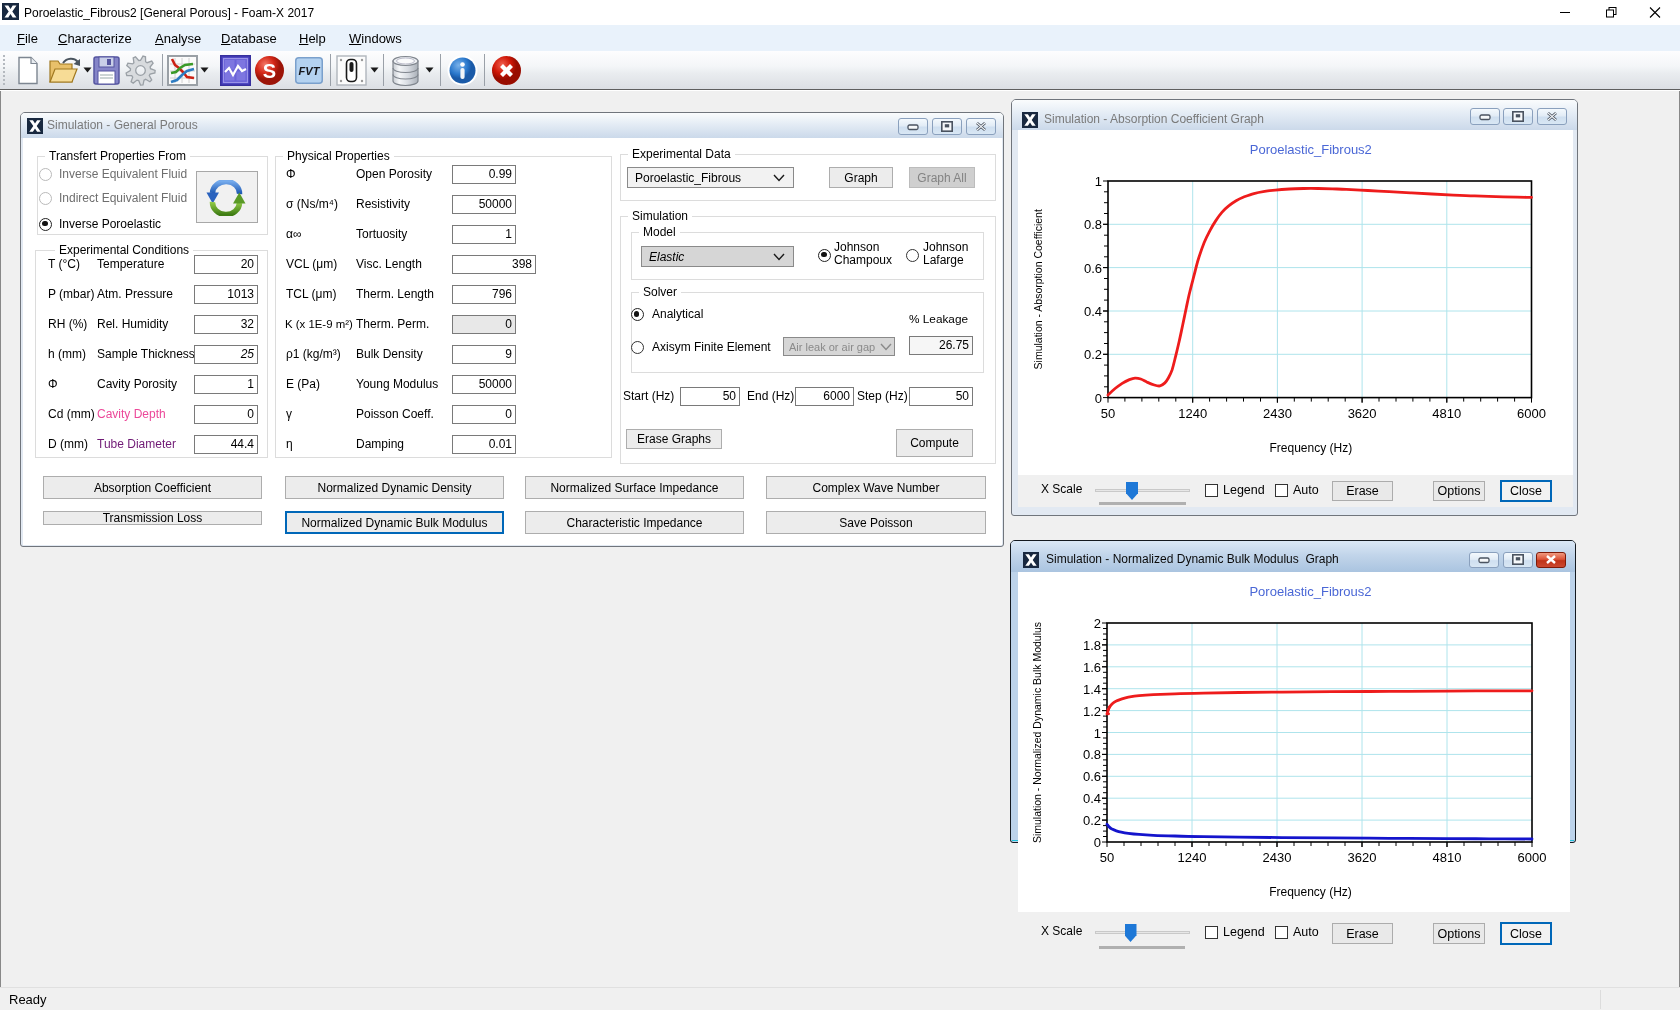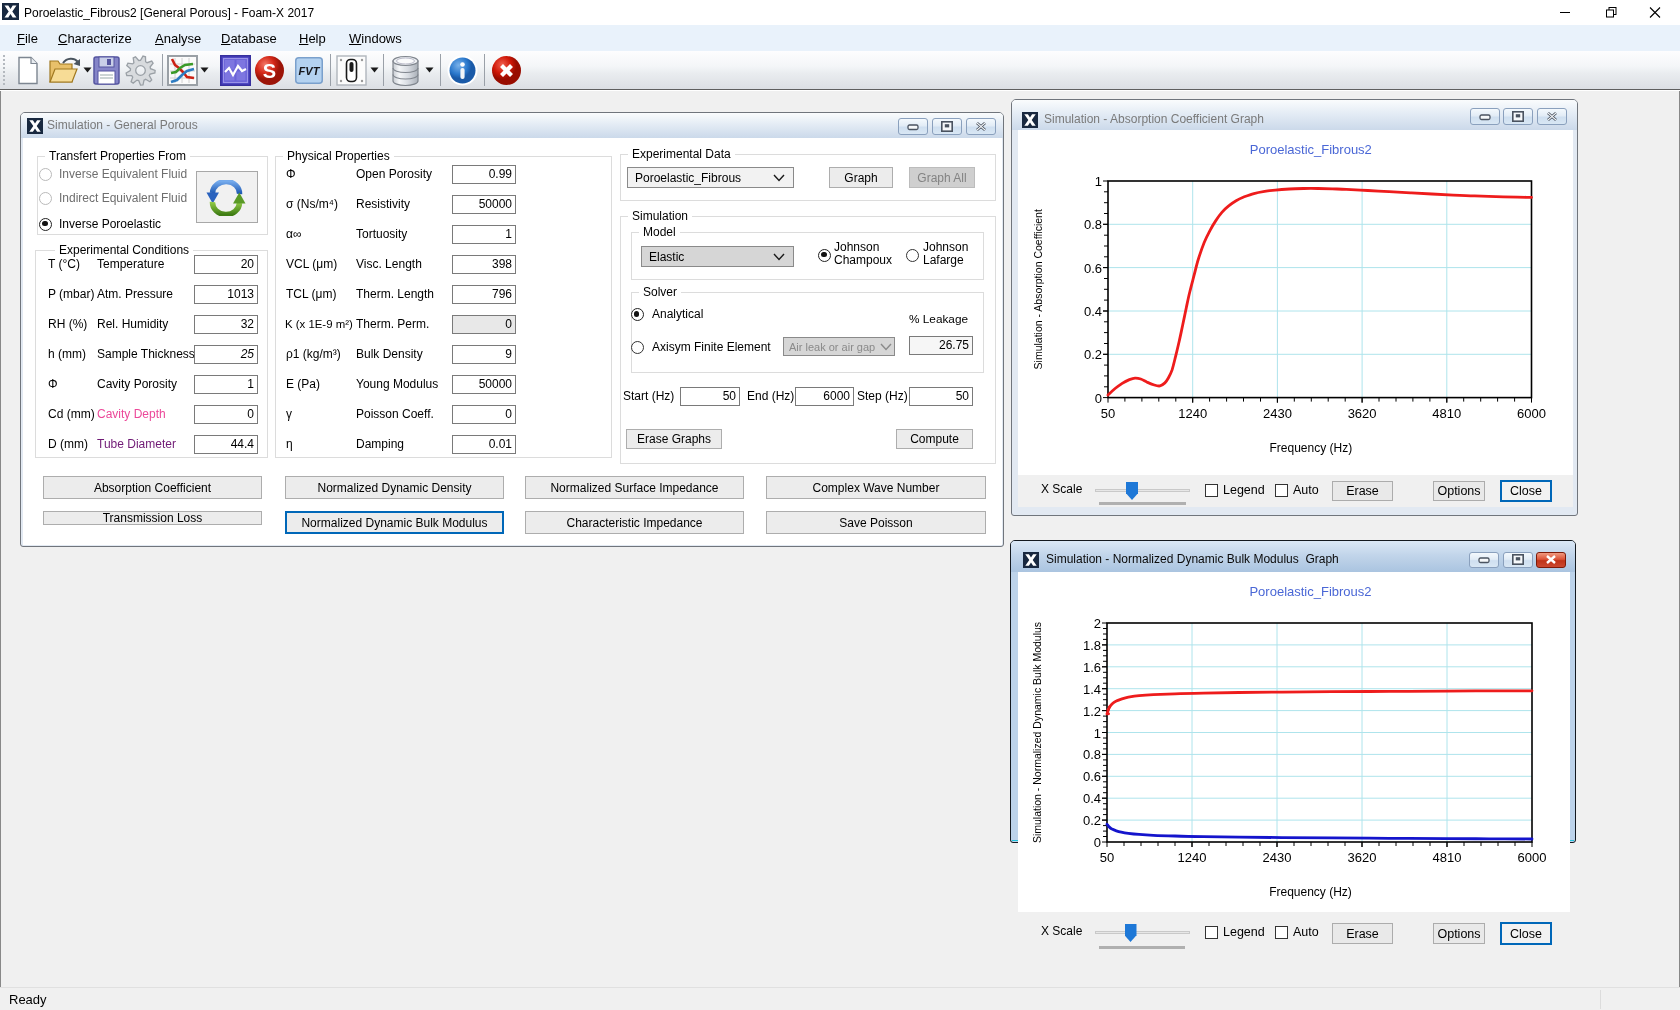--- a/index.html
+++ b/index.html
@@ -266,21 +266,21 @@
       <div class="lbl" style="left:333.0px;top:26.5px;color:#000;font-size:12px">Open Porosity</div>
       <div class="inp" style="left:429.0px;top:26.5px;width:64px;height:19px;">0.99</div>
       <div class="lbl" style="left:263.0px;top:56.5px;color:#000;font-size:12px">σ  (Ns/m⁴)</div>
       <div class="lbl" style="left:333.0px;top:56.5px;color:#000;font-size:12px">Resistivity</div>
       <div class="inp" style="left:429.0px;top:56.5px;width:64px;height:19px;">50000</div>
       <div class="lbl" style="left:263.0px;top:86.5px;color:#000;font-size:12px">α∞</div>
       <div class="lbl" style="left:333.0px;top:86.5px;color:#000;font-size:12px">Tortuosity</div>
       <div class="inp" style="left:429.0px;top:86.5px;width:64px;height:19px;">1</div>
       <div class="lbl" style="left:263.0px;top:116.5px;color:#000;font-size:12px">VCL (μm)</div>
       <div class="lbl" style="left:333.0px;top:116.5px;color:#000;font-size:12px">Visc. Length</div>
-      <div class="inp" style="left:429.0px;top:116.5px;width:64px;height:19px;">398</div>
+      <div class="inp" style="left:429.0px;top:116.5px;width:84px;height:19px;">398</div>
       <div class="lbl" style="left:263.0px;top:146.5px;color:#000;font-size:12px">TCL (μm)</div>
       <div class="lbl" style="left:333.0px;top:146.5px;color:#000;font-size:12px">Therm. Length</div>
       <div class="inp" style="left:429.0px;top:146.5px;width:64px;height:19px;">796</div>
       <div class="lbl" style="left:262.0px;top:176.5px;font-size:11.4px">K (x 1E-9 m²)</div>
       <div class="lbl" style="left:333.0px;top:176.5px;color:#000;font-size:12px">Therm. Perm.</div>
       <div class="inp dis" style="left:429.0px;top:176.5px;width:64px;height:19px;">0</div>
       <div class="lbl" style="left:263.0px;top:206.5px;color:#000;font-size:12px">ρ1 (kg/m³)</div>
       <div class="lbl" style="left:333.0px;top:206.5px;color:#000;font-size:12px">Bulk Density</div>
       <div class="inp" style="left:429.0px;top:206.5px;width:64px;height:19px;">9</div>
       <div class="lbl" style="left:263.0px;top:236.5px;color:#000;font-size:12px">E (Pa)</div>
@@ -291,21 +291,21 @@
       <div class="inp" style="left:429.0px;top:266.5px;width:64px;height:19px;">0</div>
       <div class="lbl" style="left:263.0px;top:296.5px;color:#000;font-size:12px">η</div>
       <div class="lbl" style="left:333.0px;top:296.5px;color:#000;font-size:12px">Damping</div>
       <div class="inp" style="left:429.0px;top:296.5px;width:64px;height:19px;">0.01</div>
       <div class="combo" style="left:604.0px;top:29px;width:167px;height:21px;background:#f2f2f2;">Poroelastic_Fibrous</div>
       <svg class="ab" style="left:750.0px;top:36.0px" width="12" height="8">
         <path d="M1 1 L6 6.5 L11 1" fill="none" stroke="#1a1a1a" stroke-width="1.4"></path>
       </svg>
       <div class="btn" style="left:806.0px;top:29px;width:64px;height:21px;">Graph</div>
       <div class="btn dis" style="left:886.0px;top:29px;width:66px;height:21px;">Graph All</div>
-      <div class="combo" style="left:618.0px;top:108px;width:153px;height:21px;background:#d6d6d6;">Elastic</div>
+      <div class="combo" style="left:618.0px;top:108px;width:153px;height:21px;background:#d6d6d6;font-style:italic;">Elastic</div>
       <svg class="ab" style="left:750.0px;top:115.0px" width="12" height="8">
         <path d="M1 1 L6 6.5 L11 1" fill="none" stroke="#1a1a1a" stroke-width="1.4"></path>
       </svg>
       <div class="rad sel" style="left:795.0px;top:110.5px;"></div>
       <div class="ab" style="left:811.0px;top:103px;font-size:12px;line-height:13px">Johnson<br>Champoux</div>
       <div class="rad" style="left:883.0px;top:110.5px;"></div>
       <div class="ab" style="left:900.0px;top:103px;font-size:12px;line-height:13px">Johnson<br>Lafarge</div>
       <div class="rad sel" style="left:607.5px;top:170.0px;"></div>
       <div class="lbl" style="left:629.0px;top:167.0px;color:#000;font-size:12px">Analytical</div>
       <div class="rad" style="left:607.5px;top:202.5px;"></div>
@@ -316,21 +316,21 @@
       </svg>
       <div class="lbl" style="left:886.0px;top:172px;width:59px;text-align:right">% Leakage</div>
       <div class="inp" style="left:886.0px;top:198px;width:64px;height:19px;background:#f6f6f6">26.75</div>
       <div class="lbl" style="left:600.0px;top:248.5px;color:#000;font-size:12px">Start (Hz)</div>
       <div class="inp" style="left:657.0px;top:249px;width:60px;height:19px;">50</div>
       <div class="lbl" style="left:724.0px;top:248.5px;color:#000;font-size:12px">End (Hz)</div>
       <div class="inp" style="left:772.0px;top:249px;width:59px;height:19px;">6000</div>
       <div class="lbl" style="left:834.0px;top:248.5px;color:#000;font-size:12px">Step (Hz)</div>
       <div class="inp" style="left:886.0px;top:249px;width:64px;height:19px;">50</div>
       <div class="btn" style="left:603.0px;top:291px;width:96px;height:20px;">Erase Graphs</div>
-      <div class="btn" style="left:873.0px;top:291px;width:77px;height:20px;">Compute</div>
+      <div class="btn" style="left:873.0px;top:291px;width:77px;height:28px;">Compute</div>
       <div class="btn" style="left:20.0px;top:338px;width:219px;height:23px;">Absorption Coefficient</div>
       <div class="btn" style="left:262.0px;top:338px;width:219px;height:23px;">Normalized Dynamic Density</div>
       <div class="btn" style="left:502.0px;top:338px;width:219px;height:23px;">Normalized Surface Impedance</div>
       <div class="btn" style="left:743.0px;top:338px;width:220px;height:23px;">Complex Wave Number</div>
       <div class="btn" style="left:20.0px;top:373px;width:219px;height:14px;">Transmission Loss</div>
       <div class="btn foc" style="left:262.0px;top:373px;width:219px;height:23px;">Normalized Dynamic Bulk Modulus</div>
       <div class="btn" style="left:502.0px;top:373px;width:219px;height:23px;">Characteristic Impedance</div>
       <div class="btn" style="left:743.0px;top:373px;width:220px;height:23px;">Save Poisson</div>
     </div>
   </div>

